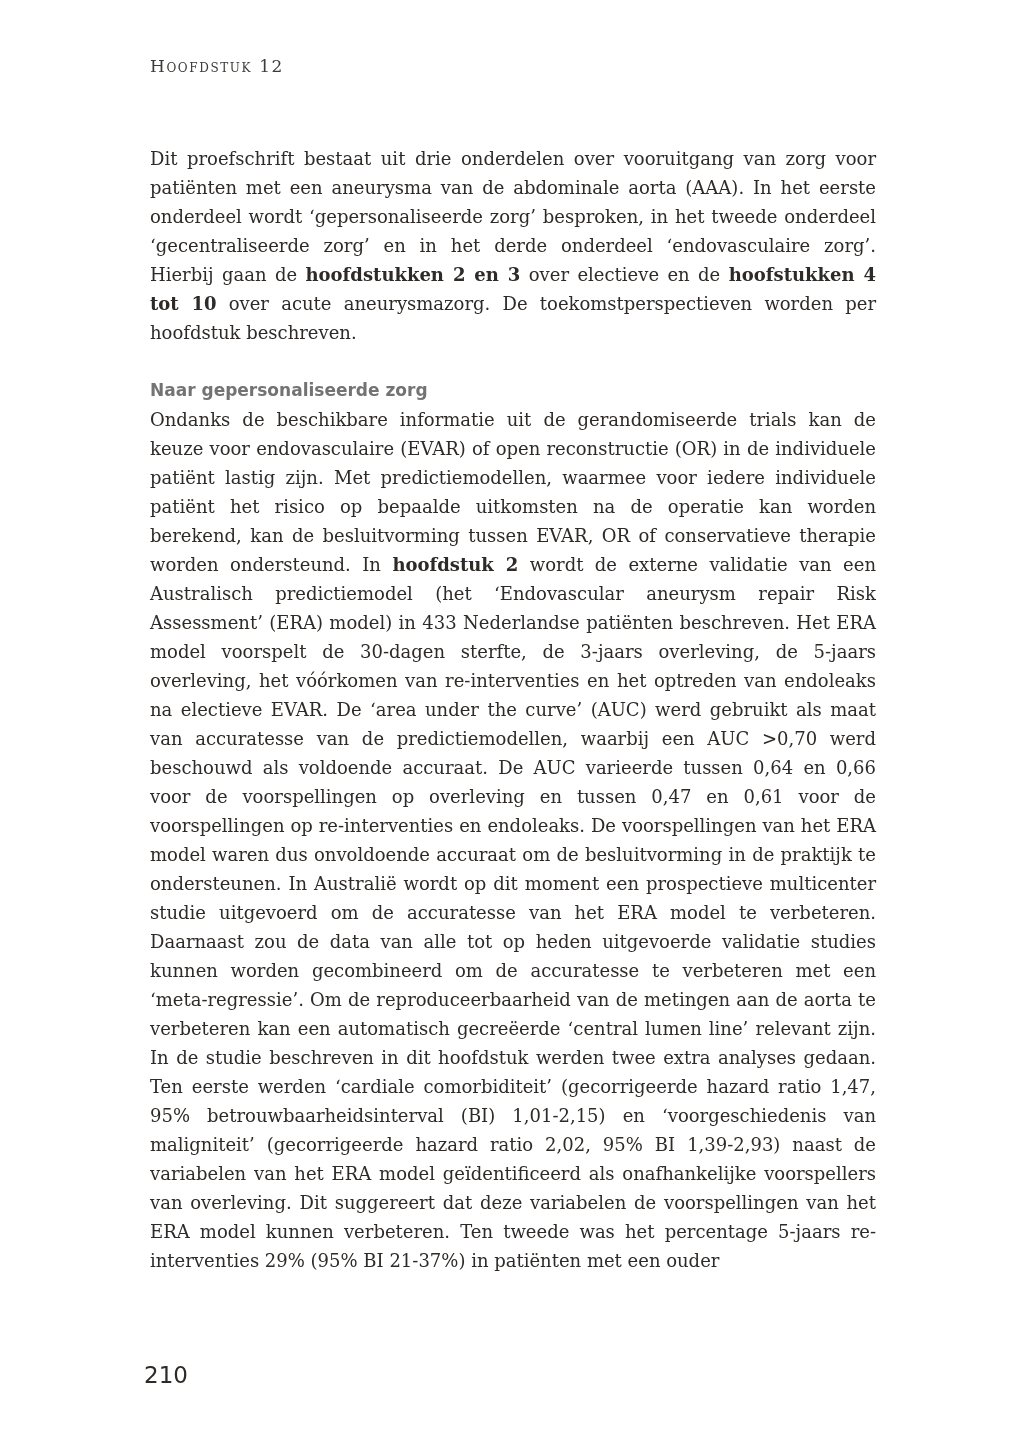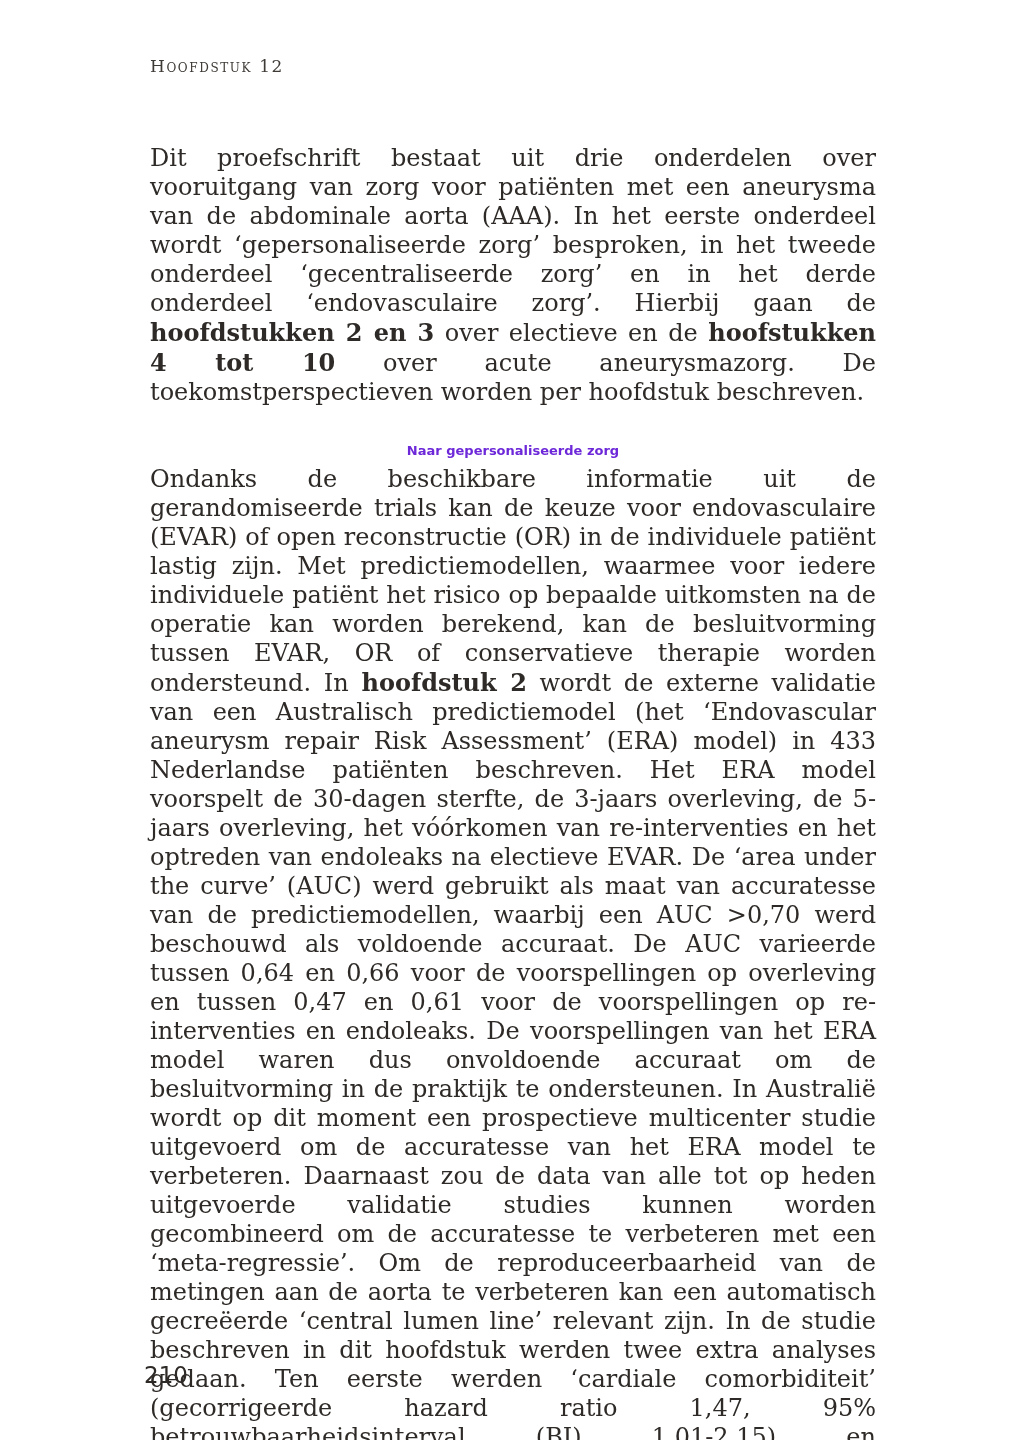--- a/index.html
+++ b/index.html
@@ -25,38 +25,38 @@
   .running-head {
     font-family: "DejaVu Serif", serif;
     font-variant: small-caps;
     letter-spacing: 1.6px;
     font-size: 17px;
     color: #3e3a36;
   }
 
   .body-text {
     font-family: "DejaVu Serif", serif;
-    font-size: 24px;
+    font-size: 18px;
     line-height: 29px;
     text-align: justify;
     color: #2e2a27;
   }
 
   .first-paragraph { margin-top: 68px; }
 
   .body-text strong { font-weight: bold; }
 
   .subheading {
     font-family: "DejaVu Sans", sans-serif;
     font-weight: 600;
-    font-size: 13px;
+    font-size: 17px;
     line-height: 29px;
     margin-top: 29px;
-    color: #6d28d9;
-    text-align: center;
+    color: #737373;
+    text-align: left;
   }
 
   .page-number {
     position: absolute;
     left: 144px;
     bottom: 52px;
     font-family: "DejaVu Sans", sans-serif;
     font-size: 23px;
     color: #2e2a27;
   }

